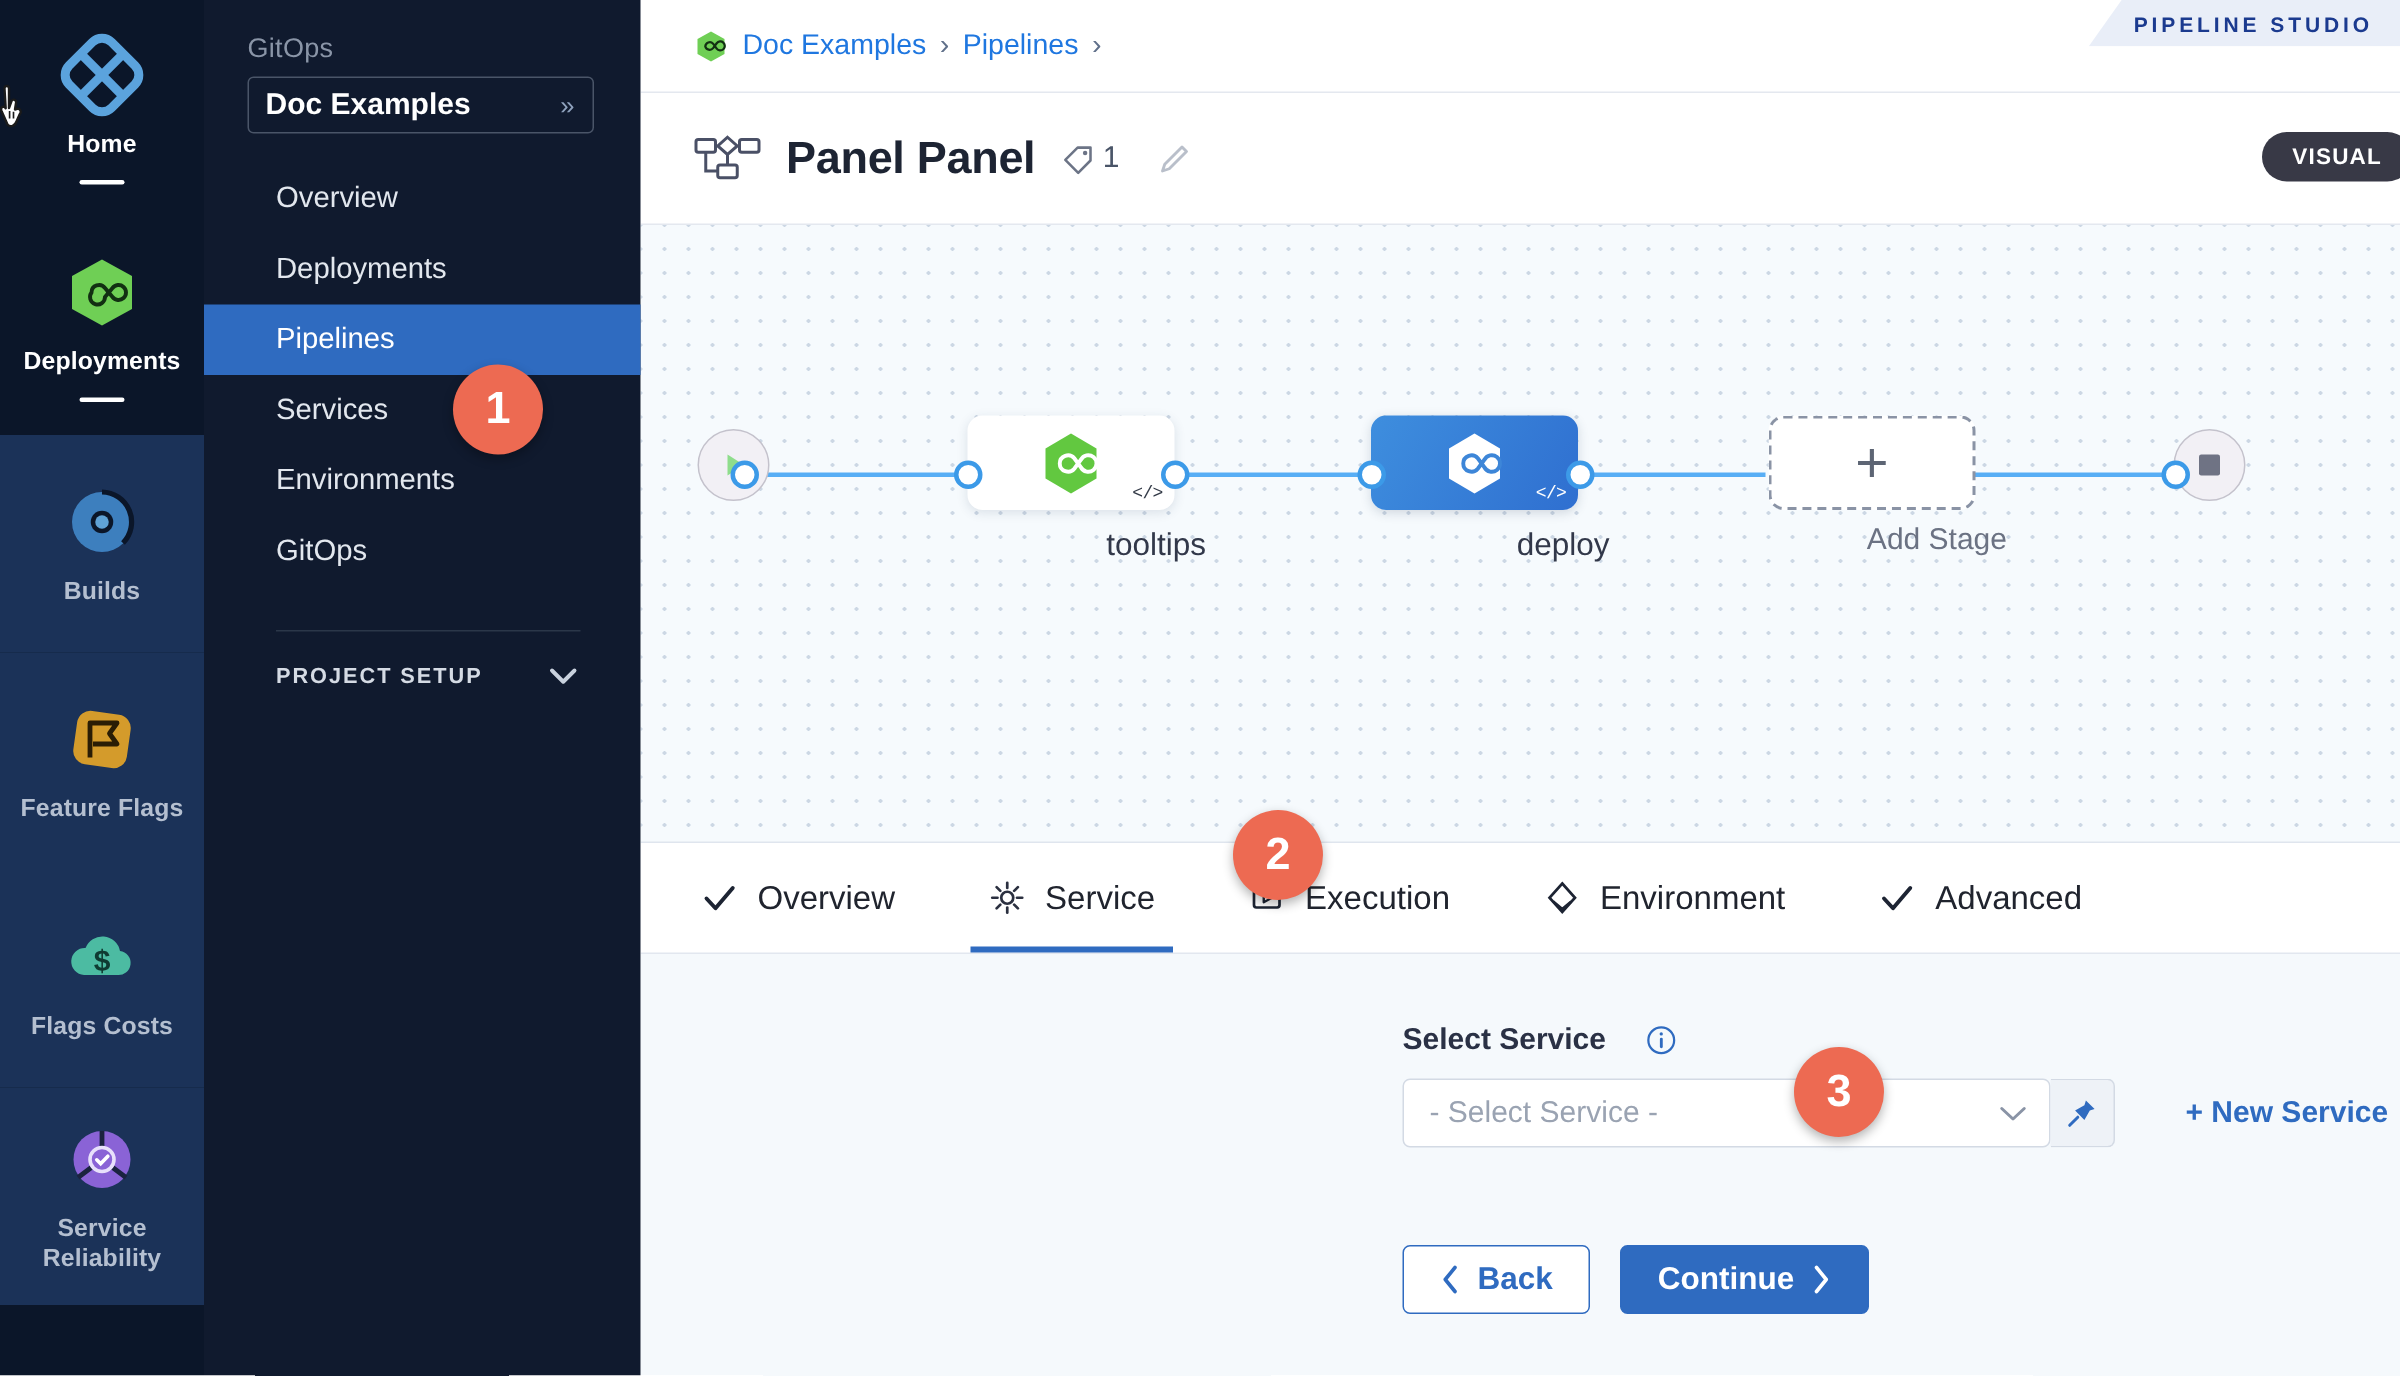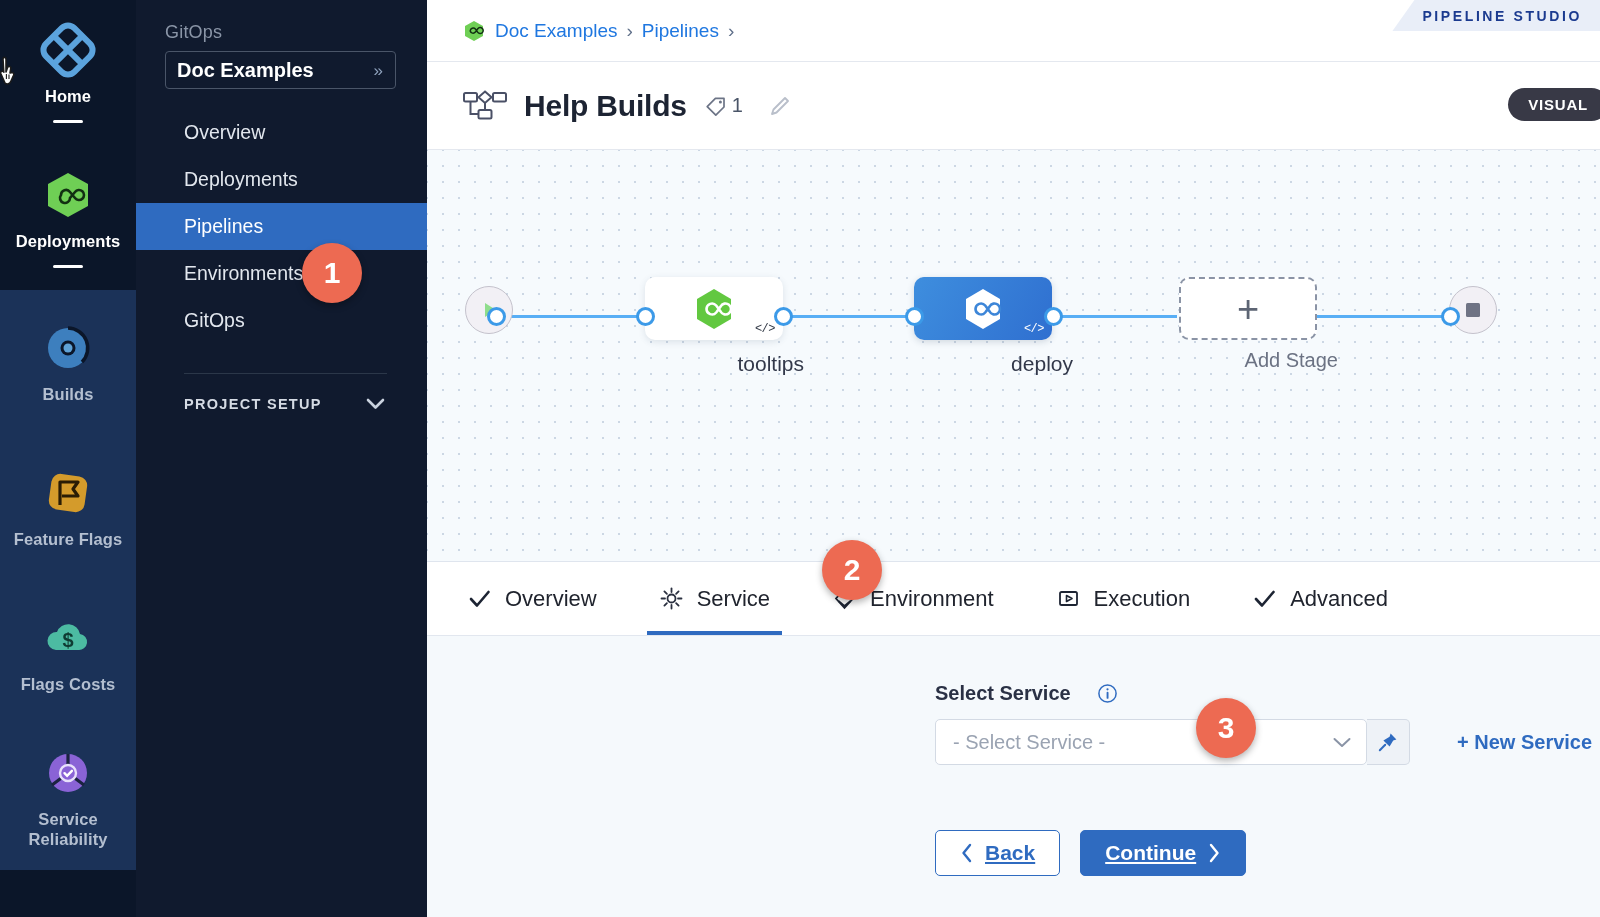--- a/index.html
+++ b/index.html
@@ -286,21 +286,20 @@
     font-size: 20px; font-weight: bold; color: #2f6bc0;
     cursor: pointer; white-space: nowrap;
   }
   .btn-row { display: flex; gap: 20px; margin: 65px 0 0 508px; }
   .btn {
     height: 46px; border-radius: 5px;
     display: flex; align-items: center; gap: 11px;
     padding: 0 24px;
     font-size: 21px; font-weight: bold;
     cursor: pointer;
-    text-decoration: underline;
   }
   .btn-back { background: #ffffff; border: 1.5px solid #2f6bc0; color: #2f6bc0; }
   .btn-continue { background: #2f6bc0; border: 1.5px solid #2f6bc0; color: #ffffff; }
 
   
   .callout {
     position: absolute;
     width: 60px; height: 60px;
     border-radius: 50%;
     background: #ed6a52;
@@ -394,20 +393,23 @@
       <div class="nav-item">
           <span>Overview</span>
         </div>
       <div class="nav-item">
           <span>Deployments</span>
         </div>
       <div class="nav-item active">
           <span>Pipelines</span>
         </div>
       <div class="nav-item">
+          <span>Services</span>
+        </div>
+      <div class="nav-item">
           <span>Environments</span>
         </div>
       <div class="nav-item">
           <span>GitOps</span>
         </div>
     </div>
 
     <div class="nav-sep"></div>
 
     <div class="nav-section">
@@ -437,21 +439,21 @@
 
     <div class="title-bar">
       <svg class="pipeline-glyph" viewBox="0 0 46 34">
         <rect x="2" y="4" width="13" height="8.5" rx="1.5" fill="none" stroke="#4a5066" stroke-width="2"></rect>
         <rect x="31" y="4" width="13" height="8.5" rx="1.5" fill="none" stroke="#4a5066" stroke-width="2"></rect>
         <rect x="16.5" y="21" width="13" height="8.5" rx="1.5" fill="none" stroke="#4a5066" stroke-width="2"></rect>
         <polygon points="23,2.5 29.5,8.3 23,14 16.5,8.3" fill="none" stroke="#4a5066" stroke-width="2"></polygon>
         <path d="M8.5 12.5 V25 H16.5" fill="none" stroke="#4a5066" stroke-width="2"></path>
         <path d="M23 14 V21" fill="none" stroke="#4a5066" stroke-width="2"></path>
       </svg>
-      <div class="pipeline-title">Help Builds</div>
+      <div class="pipeline-title">Panel Panel</div>
 
       <div class="tag-wrap">
         <svg width="24" height="24" viewBox="0 0 24 24">
           <path d="M3.2 12.6 L11.4 4.4 L20 4.4 L20 13 L11.8 21.2 Z" fill="none" stroke="#6c7486" stroke-width="1.7" stroke-linejoin="round"></path>
           <circle cx="16.4" cy="8" r="1.5" fill="#6c7486"></circle>
         </svg>
         <span class="tag-count">1</span>
       </div>
 
       <svg class="edit-pencil" width="26" height="26" viewBox="0 0 26 26">
@@ -530,32 +532,32 @@
               <line x1="17.1" y1="17.1" x2="19.6" y2="19.6"></line>
             <line x1="19.6" y1="5.4" x2="17.1" y2="7.9"></line>
               <line x1="7.9" y1="17.1" x2="5.4" y2="19.6"></line>
           </g>
         </svg>
         <span>Service</span>
       </div>
 
       <div class="tab">
         <svg class="tab-ico" width="25" height="25" viewBox="0 0 25 25">
+          <rect x="4" y="6" width="17" height="13" rx="1.6" fill="none" stroke="#1d2433" stroke-width="1.8"></rect>
+          <polygon points="10.5,9.5 16,12.5 10.5,15.5" fill="none" stroke="#1d2433" stroke-width="1.6" stroke-linejoin="round"></polygon>
+        </svg>
+        <span>Execution</span>
+      </div>
+
+      <div class="tab">
+        <svg class="tab-ico" width="25" height="25" viewBox="0 0 25 25">
           <polygon points="12.5,3 21,12.5 12.5,22 4,12.5" fill="none" stroke="#1d2433" stroke-width="1.8"></polygon>
           <polyline points="6.5,15 12.5,20 18.5,15" fill="none" stroke="#1d2433" stroke-width="1.8"></polyline>
         </svg>
         <span>Environment</span>
-      </div>
-
-      <div class="tab">
-        <svg class="tab-ico" width="25" height="25" viewBox="0 0 25 25">
-          <rect x="4" y="6" width="17" height="13" rx="1.6" fill="none" stroke="#1d2433" stroke-width="1.8"></rect>
-          <polygon points="10.5,9.5 16,12.5 10.5,15.5" fill="none" stroke="#1d2433" stroke-width="1.6" stroke-linejoin="round"></polygon>
-        </svg>
-        <span>Execution</span>
       </div>
 
       <div class="tab">
         <svg class="tab-ico" width="25" height="25" viewBox="0 0 25 25">
           <path d="M4 13 L10 19.5 L21.5 6" fill="none" stroke="#1d2433" stroke-width="2.6" stroke-linecap="round" stroke-linejoin="round"></path>
         </svg>
         <span>Advanced</span>
       </div>
     </div>
 

